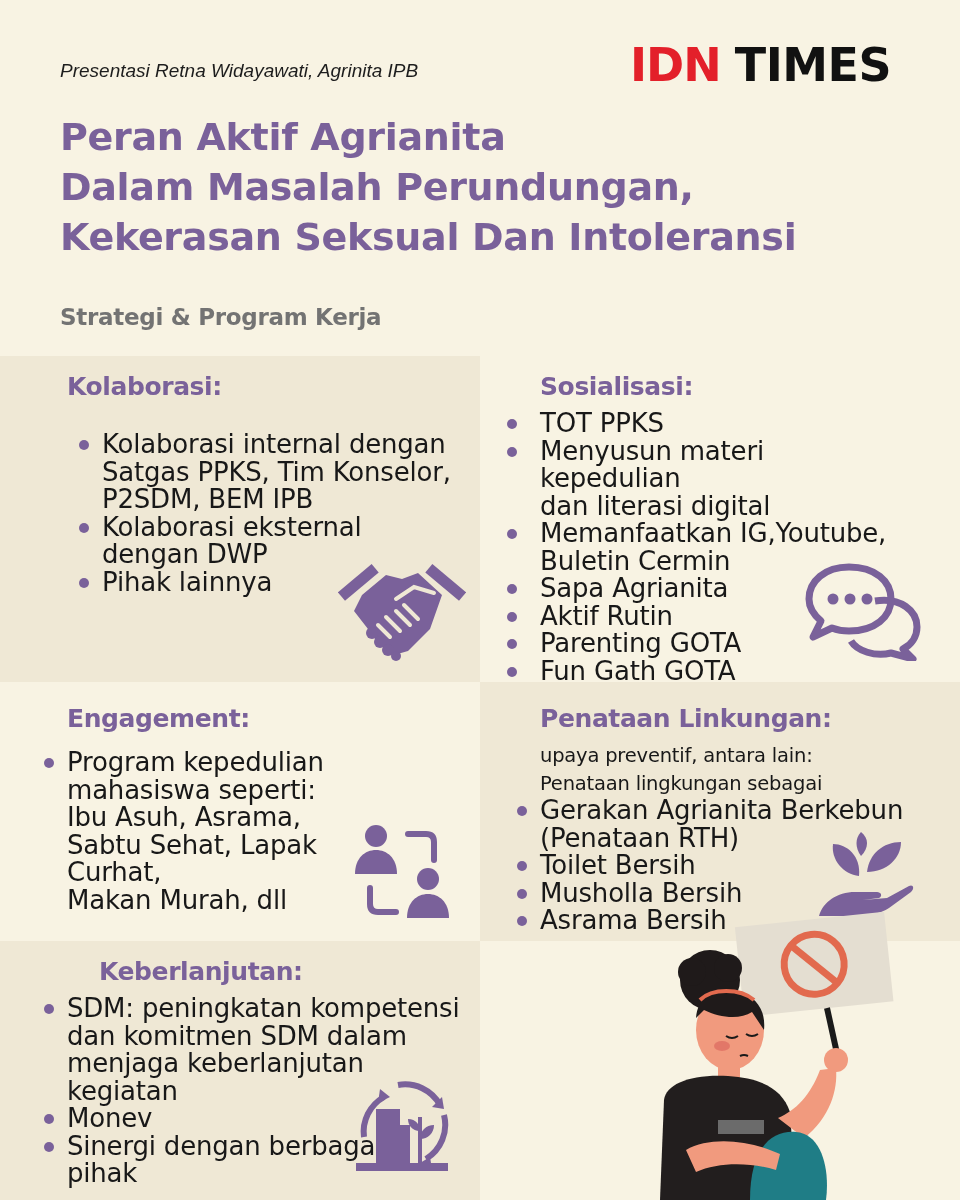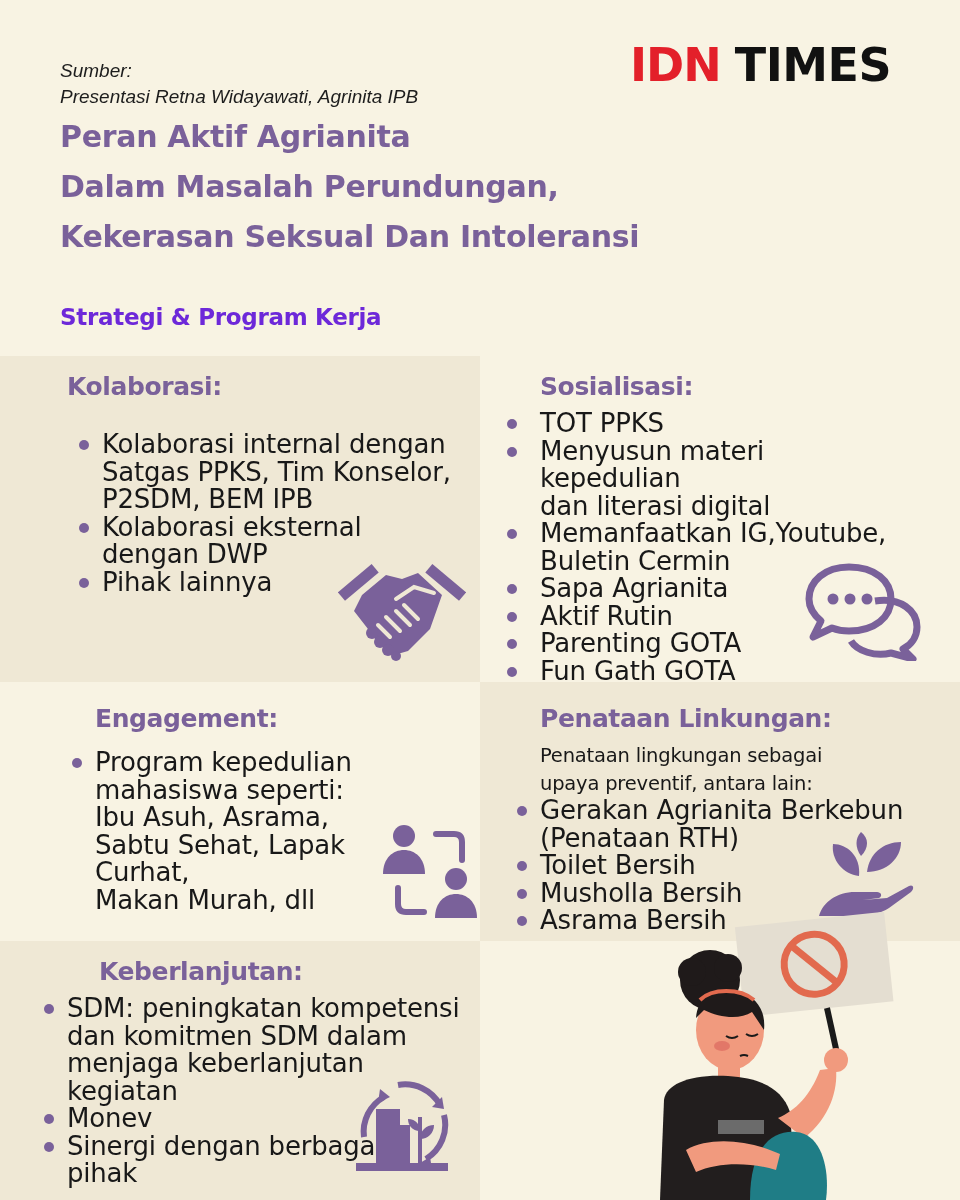--- a/index.html
+++ b/index.html
@@ -17,27 +17,27 @@
   .logo {
     position: absolute; left: 630px; top: 38px;
     font-family: "DejaVu Sans", sans-serif; font-weight: bold;
     font-size: 46px; letter-spacing: -0.5px; white-space: nowrap;
   }
   .logo .idn { color: #e3202a; letter-spacing: -1px; }
   .logo .times { color: #111111; margin-left: 14px; }
   .title {
     position: absolute; left: 60px; top: 112px;
     font-family: "DejaVu Sans", sans-serif; font-weight: bold;
-    font-size: 30px; line-height: 50px; color: #7a619a; letter-spacing: -0.3px;
+    font-size: 38px; line-height: 50px; color: #7a619a; letter-spacing: -0.3px;
   }
   .title div { white-space: nowrap; }
   .subtitle {
     position: absolute; left: 60px; top: 304px;
     font-family: "DejaVu Sans", sans-serif; font-weight: bold;
-    font-size: 23px; color: #6d28d9; letter-spacing: -0.3px;
+    font-size: 23px; color: #737373; letter-spacing: -0.3px;
   }
   .panel { position: absolute; }
   .dark { background: #efe8d5; }
   .light { background: #f8f3e3; }
   .panel h2 {
     font-family: "DejaVu Sans", sans-serif; font-weight: bold;
     font-size: 25px; color: #7a619a; letter-spacing: -0.4px; white-space: nowrap;
   }
   .panel ul { list-style: none; }
   .panel li {
@@ -52,21 +52,20 @@
     font-size: 19.5px; line-height: 27.5px; font-family: "DejaVu Sans", sans-serif;
     color: #181818; letter-spacing: -0.2px;
   }
   .icon { position: absolute; }
   .illus { position: absolute; }
 </style>
 </head>
 <body>
 
 <div class="source">
-  <div>Sumber:</div>
   <div>Presentasi Retna Widayawati, Agrinita IPB</div>
 </div>
 <div class="logo">
   <span class="idn">IDN</span><span class="times">TIMES</span>
 </div>
 <div class="title">
   <div>Peran Aktif Agrianita</div>
   <div>Dalam Masalah Perundungan,</div>
   <div>Kekerasan Seksual Dan Intoleransi</div>
 </div>
@@ -148,21 +147,21 @@
       <path d="M44 6 C70 6 86 20 86 38 C86 56 70 70 44 70 C38 70 32 69 27 67 L8 76 L16 60 C9 54 4 47 4 38 C4 20 20 6 44 6 Z"></path>
     </g>
     <g fill="#7a619a">
         <circle cx="28" cy="38" r="5.5"></circle>
         <circle cx="45" cy="38" r="5.5"></circle>
         <circle cx="62" cy="38" r="5.5"></circle>
       </g>
   </svg>
 </div>
 
-<div class="panel light" style="left:0; top:682px; width:404px; height:259px;margin-left:28px;">
+<div class="panel light" style="left:0; top:682px; width:404px; height:259px;">
   <h2 style="position:absolute; left:67px; top:22px;">Engagement:</h2>
   <ul style="position:absolute; left:67px; top:67px;">
     <li>
         <span class="dot" style="left:-23px;"></span>
       <div>Program kepedulian</div>
       <div>mahasiswa seperti:</div>
       <div>Ibu Asuh, Asrama,</div>
       <div>Sabtu Sehat, Lapak Curhat,</div>
       <div>Makan Murah, dll</div>
     </li>
@@ -178,22 +177,22 @@
       <path d="M56 12 L74 12 Q82 12 82 20 L82 38"></path>
       <path d="M18 66 L18 82 Q18 90 26 90 L44 90"></path>
     </g>
   </svg>
 </div>
 
 <div class="panel dark" style="left:480px; top:682px; width:480px; height:259px;">
   <h2 style="position:absolute; left:60px; top:22px;">Penataan Linkungan:</h2>
   <div style="position:absolute; left:60px; top:60px;">
     <p class="intro">
+      <span style="display:block">upaya preventif, antara lain:</span>
       <span style="display:block">Penataan lingkungan sebagai</span>
-      <span style="display:block">upaya preventif, antara lain:</span>
     </p>
     <ul>
       <li>
           <span class="dot" style="left:-23px;"></span>
           <div>Gerakan Agrianita Berkebun</div>
           <div>(Penataan RTH)</div>
         </li>
       <li>
           <span class="dot" style="left:-23px;"></span>
           <div>Toilet Bersih</div>

